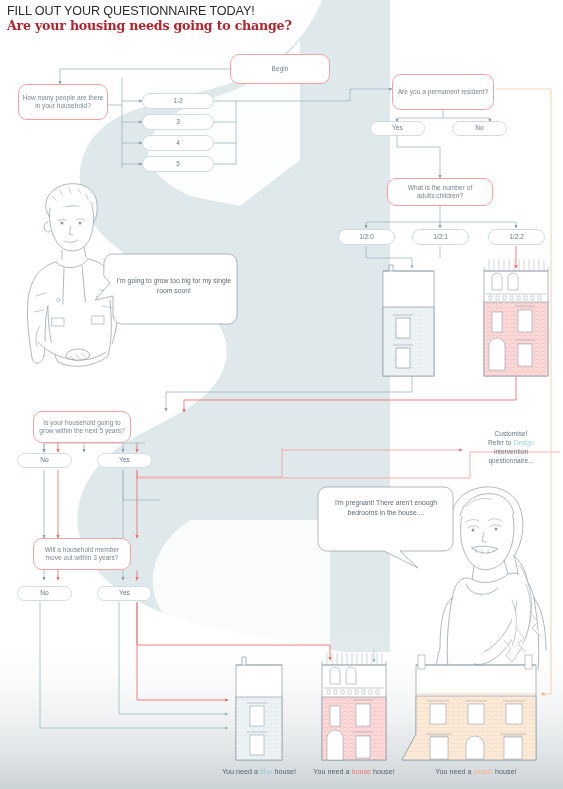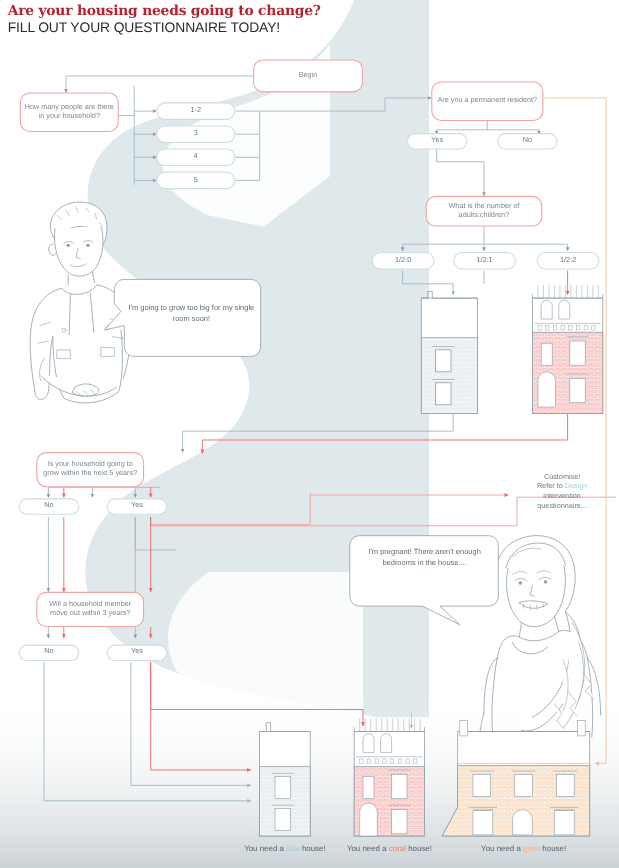--- a/index.html
+++ b/index.html
@@ -194,22 +194,22 @@
       <path d="M374,648 L374,662" marker-end="url(#arB)"></path>
     </g>
 
     <g fill="none" stroke="#f3c9a6" stroke-width="0.9">
 
       <path d="M495,89 L551,89 L551,694 L541,694" marker-end="url(#arP)"></path>
     </g>
   </svg>
 
   <div id="header">
+    <div id="title-sub">FILL OUT YOUR QUESTIONNAIRE TODAY!</div>
     <div id="title-main">Are your housing needs going to change?</div>
-    <div id="title-sub">FILL OUT YOUR QUESTIONNAIRE TODAY!</div>
   </div>
 
   <div class="node q" style="left:230px;top:54px;width:100px;height:30px;">
     <span>Begin</span>
   </div>
 
   <div class="node q" style="left:18px;top:84px;width:90px;height:36px;">
     <span>How many people are there in your household?</span>
   </div>
 
@@ -474,19 +474,19 @@
       <g stroke-width="0.4">
         <path d="M430,736 h18 M504,736 h18"></path>
       </g>
     </g>
   </svg>
 
   <div class="caption" style="left:199px;top:767px;">
     <span>You need a </span><span class="blue">blue</span><span> house!</span>
   </div>
   <div class="caption" style="left:294px;top:767px;">
-    <span>You need a </span><span class="coral">coral</span><span> house!</span>
+    <span>You need a </span><span class="coral">house</span><span> house!</span>
   </div>
   <div class="caption" style="left:416px;top:767px;">
-    <span>You need a </span><span class="peach">grow</span><span> house!</span>
+    <span>You need a </span><span class="peach">peach</span><span> house!</span>
   </div>
 
 </div>
 
 </body></html>

